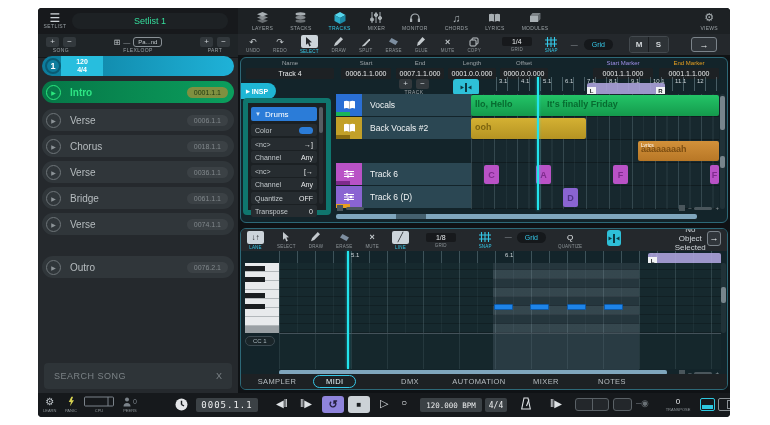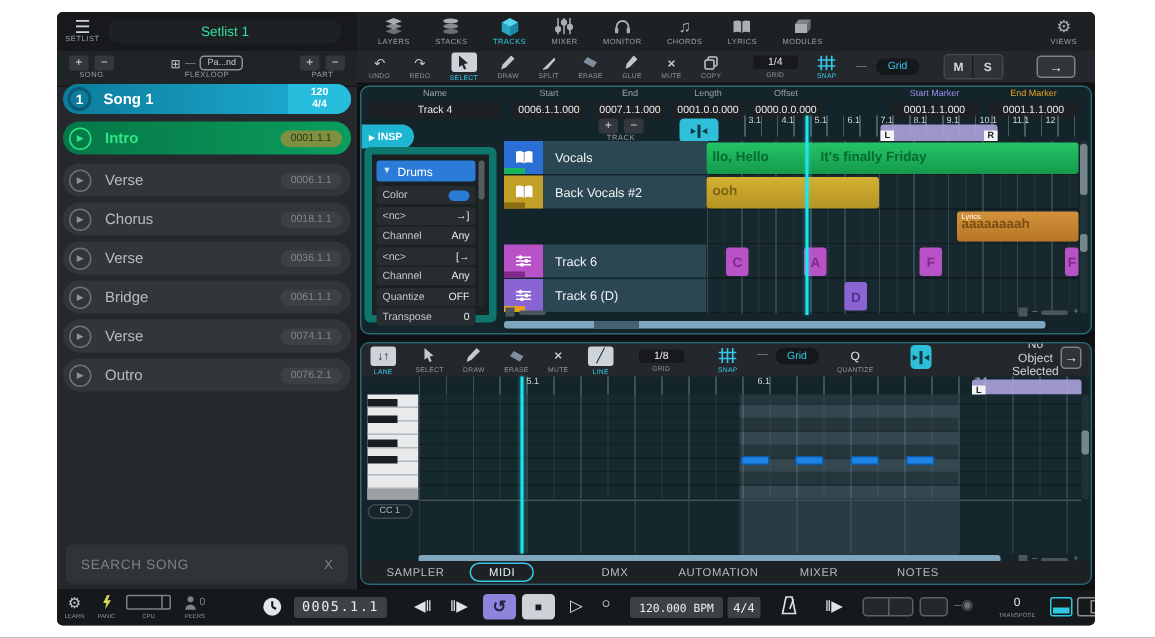--- a/index.html
+++ b/index.html
@@ -173,21 +173,20 @@
         <div class="pm-row">
           <div class="pm-btn">+</div>
           <div class="pm-btn">−</div>
         </div>
         <span class="tiny-label">PART</span>
       </div>
     </div>
 
     <div class="song-row" style="top:48px;">
       <div class="song-num">1</div>
-      <div class="song-name">Song 1</div>
       <div class="song-badge">
         <span>120</span>
         <span>4/4</span>
       </div>
     </div>
 
     <div class="sec-row active" style="top:73px;">
       <div class="play-circ">▶</div>
       <div class="sec-name">Intro</div>
       <div class="sec-badge">0001.1.1</div>
@@ -210,21 +209,21 @@
     <div class="sec-row" style="top:179px;">
       <div class="play-circ">▶</div>
       <div class="sec-name">Bridge</div>
       <div class="sec-badge">0061.1.1</div>
     </div>
     <div class="sec-row" style="top:205px;">
       <div class="play-circ">▶</div>
       <div class="sec-name">Verse</div>
       <div class="sec-badge">0074.1.1</div>
     </div>
-    <div class="sec-row" style="top:231px;">
+    <div class="sec-row" style="top:248px;">
       <div class="play-circ">▶</div>
       <div class="sec-name">Outro</div>
       <div class="sec-badge">0076.2.1</div>
     </div>
 
     <div class="sb-search">
       <span class="ph">SEARCH SONG</span>
       <span class="clr">X</span>
     </div>
   </div>

